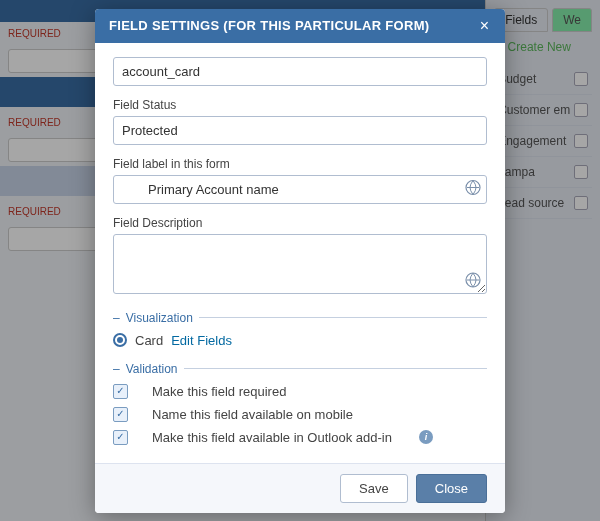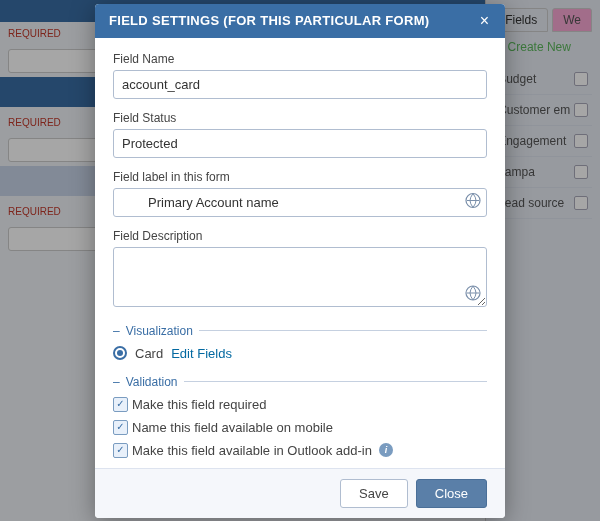--- a/index.html
+++ b/index.html
@@ -30,21 +30,21 @@
       background: #e8edf5;
       padding: 8px;
     }
     .bg-right-header {
       display: flex;
       gap: 4px;
       margin-bottom: 8px;
     }
     .bg-tab {
       padding: 4px 10px;
-      background: #f9a8d4;
+      background: #86efac;
       border-radius: 3px 3px 0 0;
       font-size: 12px;
       color: #555;
       border: 1px solid #ccc;
     }
     .bg-tab.active { background: #e8edf5; color: #333; }
     .bg-create-new {
       color: #5cb85c;
       font-size: 12px;
       display: flex;
@@ -235,21 +235,21 @@
     .edit-fields-link {
       color: #0369a1;
       text-decoration: none;
       font-size: 13px;
     }
 
     
     .check-row {
       display: flex;
       align-items: center;
-      gap: 4px;
+      gap: 24px;
       margin-bottom: 8px;
       font-size: 13px;
       color: #444;
     }
     .check-box {
       width: 15px;
       height: 15px;
       border: 1px solid #7a9cc0;
       border-radius: 2px;
       background: #e8f0fa;
@@ -355,21 +355,20 @@
   <div class="modal">
 
     <div class="modal-header">
       <span>FIELD SETTINGS (FOR THIS PARTICULAR FORM)</span>
       <button class="modal-close-btn">×</button>
     </div>
 
     <div class="modal-body">
 
       <div class="form-group">
-        <label class="form-label">Field Name</label>
         <input class="form-input" type="text" value="account_card" style="">
       </div>
 
       <div class="form-group">
         <label class="form-label">Field Status</label>
         <input class="form-input" type="text" value="Protected" style="">
       </div>
 
       <div class="form-group">
         <label class="form-label">Field label in this form</label>

